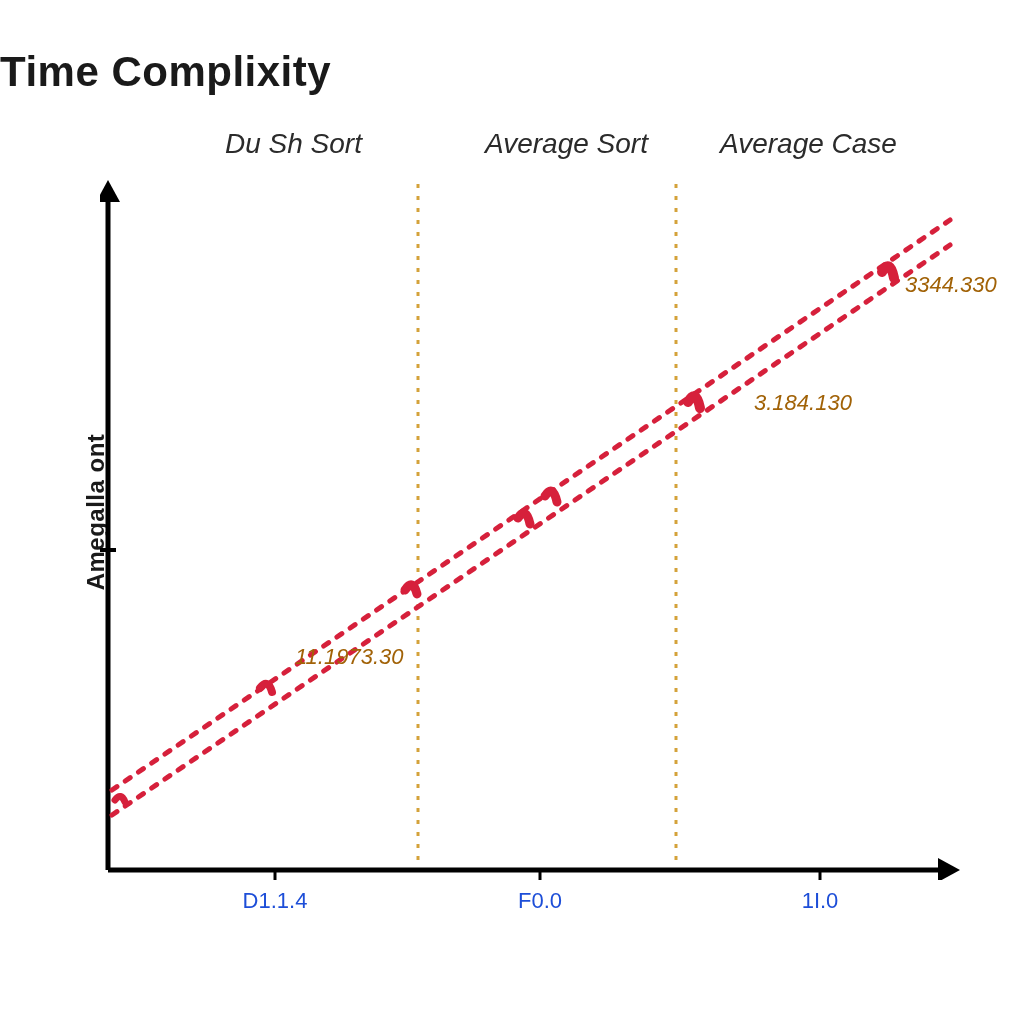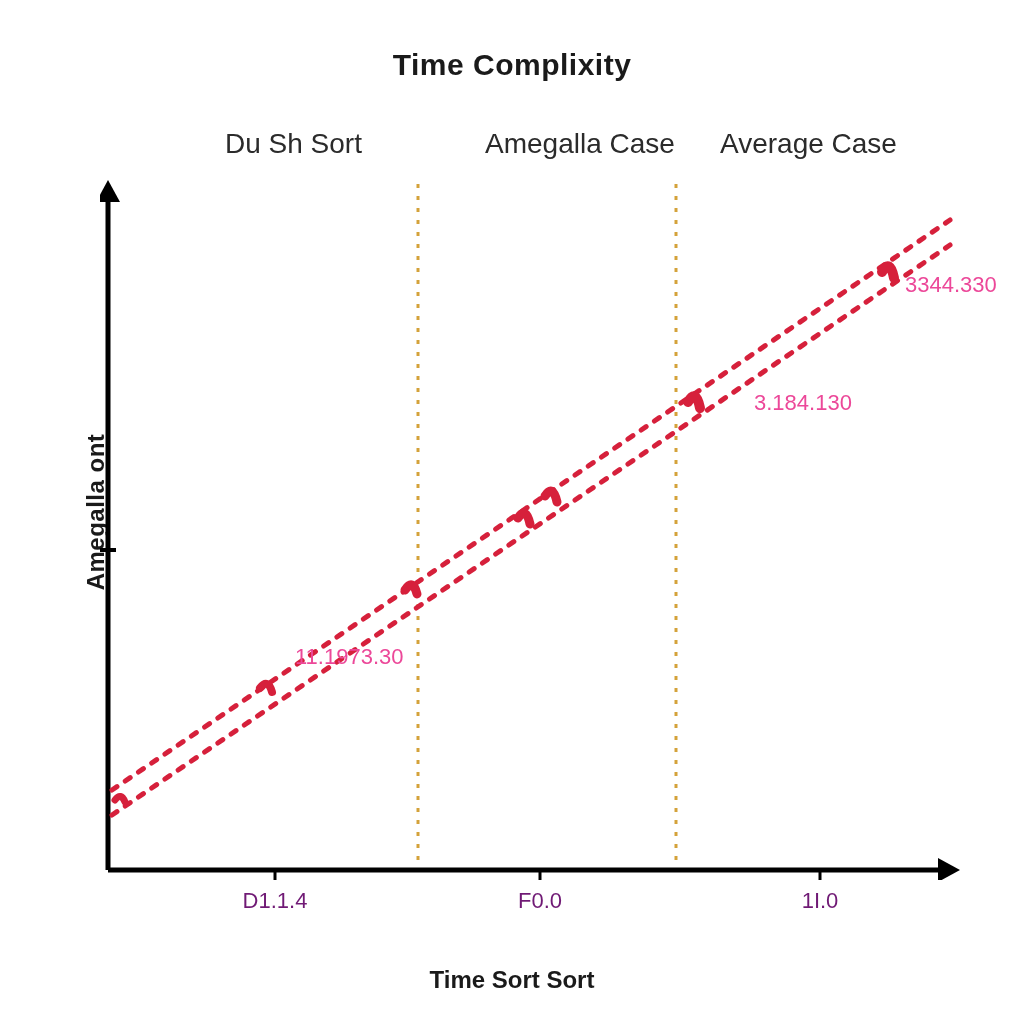--- a/index.html
+++ b/index.html
@@ -14,35 +14,35 @@
   .chart-wrap {
     position: relative;
     width: 1024px;
     height: 1024px;
   }
   .title {
     position: absolute;
     top: 48px;
     left: 0;
     width: 100%;
-    text-align: center;
-    font-size: 30px;
+    font-size: 42px;
     font-weight: 800;
     letter-spacing: 0.5px;
   }
   .region-labels {
     position: absolute;
     top: 128px;
     left: 0;
     width: 100%;
     font-size: 28px;
     color: #2b2b2b;
   }
   .region-labels span {
     position: absolute;
+    font-style: italic;
   }
   .ylabel {
     position: absolute;
     left: 18px;
     top: 50%;
     transform: translateY(-50%) rotate(-90deg);
     transform-origin: center;
     font-size: 24px;
     font-weight: 700;
     letter-spacing: 0.5px;
@@ -60,41 +60,42 @@
     position: absolute;
     left: 100px;
     top: 180px;
     width: 860px;
     height: 700px;
   }
   svg { display: block; }
   .xtick {
     position: absolute;
     font-size: 22px;
-    color: #701a75;
+    color: #1d4ed8;
     text-align: center;
     transform: translateX(-50%);
   }
   .data-label {
     position: absolute;
     font-size: 22px;
-    color: #ec4899;
+    color: #a16207;
     white-space: nowrap;
+    font-style: italic;
   }
 </style>
 </head>
 <body>
 
 <div class="chart-wrap">
 
   <div class="title">Time Complixity</div>
 
   <div class="region-labels">
     <span style="left:225px">Du Sh Sort</span>
-    <span style="left:485px">Amegalla Case</span>
+    <span style="left:485px">Average Sort</span>
     <span style="left:720px">Average Case</span>
   </div>
 
   <div class="ylabel">Amegalla ont</div>
 
   <div class="plot">
     <svg width="860" height="700" viewBox="0 0 860 700">
 
       <line x1="318" y1="-20" x2="318" y2="690" stroke="#d4a23a" stroke-width="3" stroke-dasharray="4 8"></line>
       <line x1="576" y1="-20" x2="576" y2="690" stroke="#d4a23a" stroke-width="3" stroke-dasharray="4 8"></line>
@@ -125,15 +126,14 @@
 
     <div class="xtick" style="left:175px; top:708px">D1.1.4</div>
     <div class="xtick" style="left:440px; top:708px">F0.0</div>
     <div class="xtick" style="left:720px; top:708px">1I.0</div>
 
     <div class="data-label" style="left:195px; top:464px">11.1973.30</div>
     <div class="data-label" style="left:654px; top:210px">3.184.130</div>
     <div class="data-label" style="left:805px; top:92px">3344.330</div>
   </div>
 
-  <div class="xlabel">Time Sort Sort</div>
 
 </div>
 
 </body></html>

